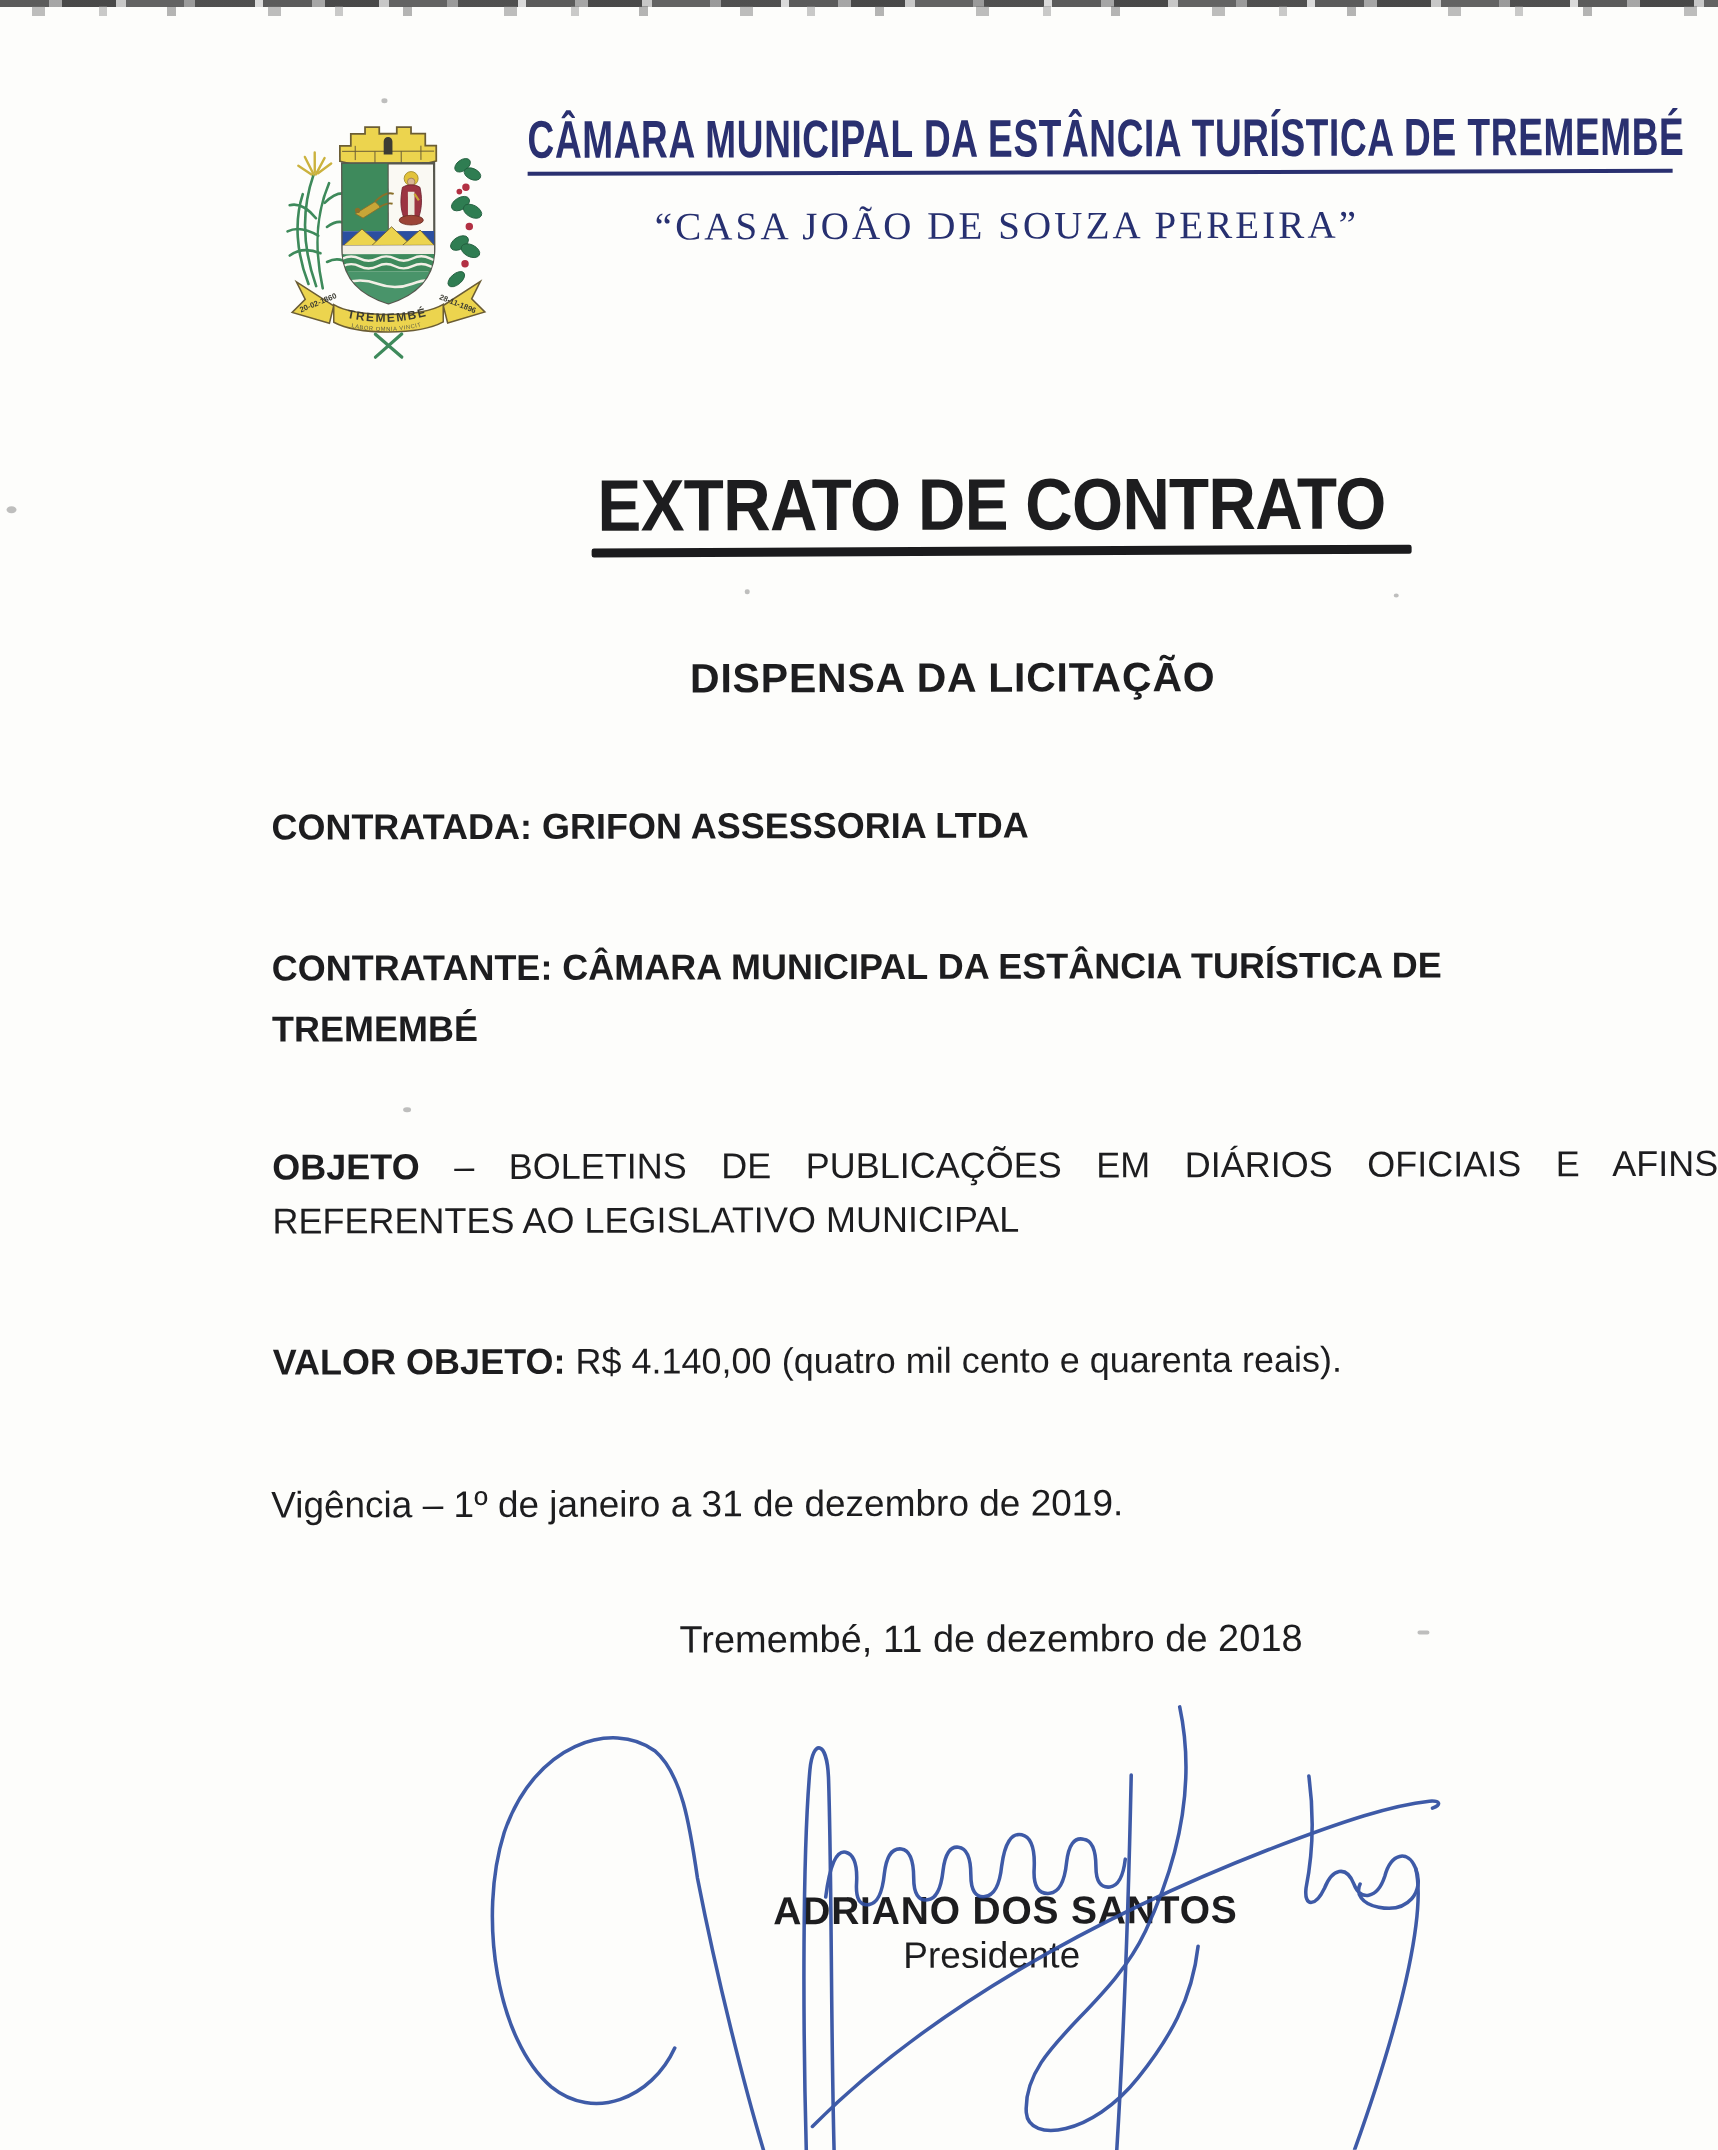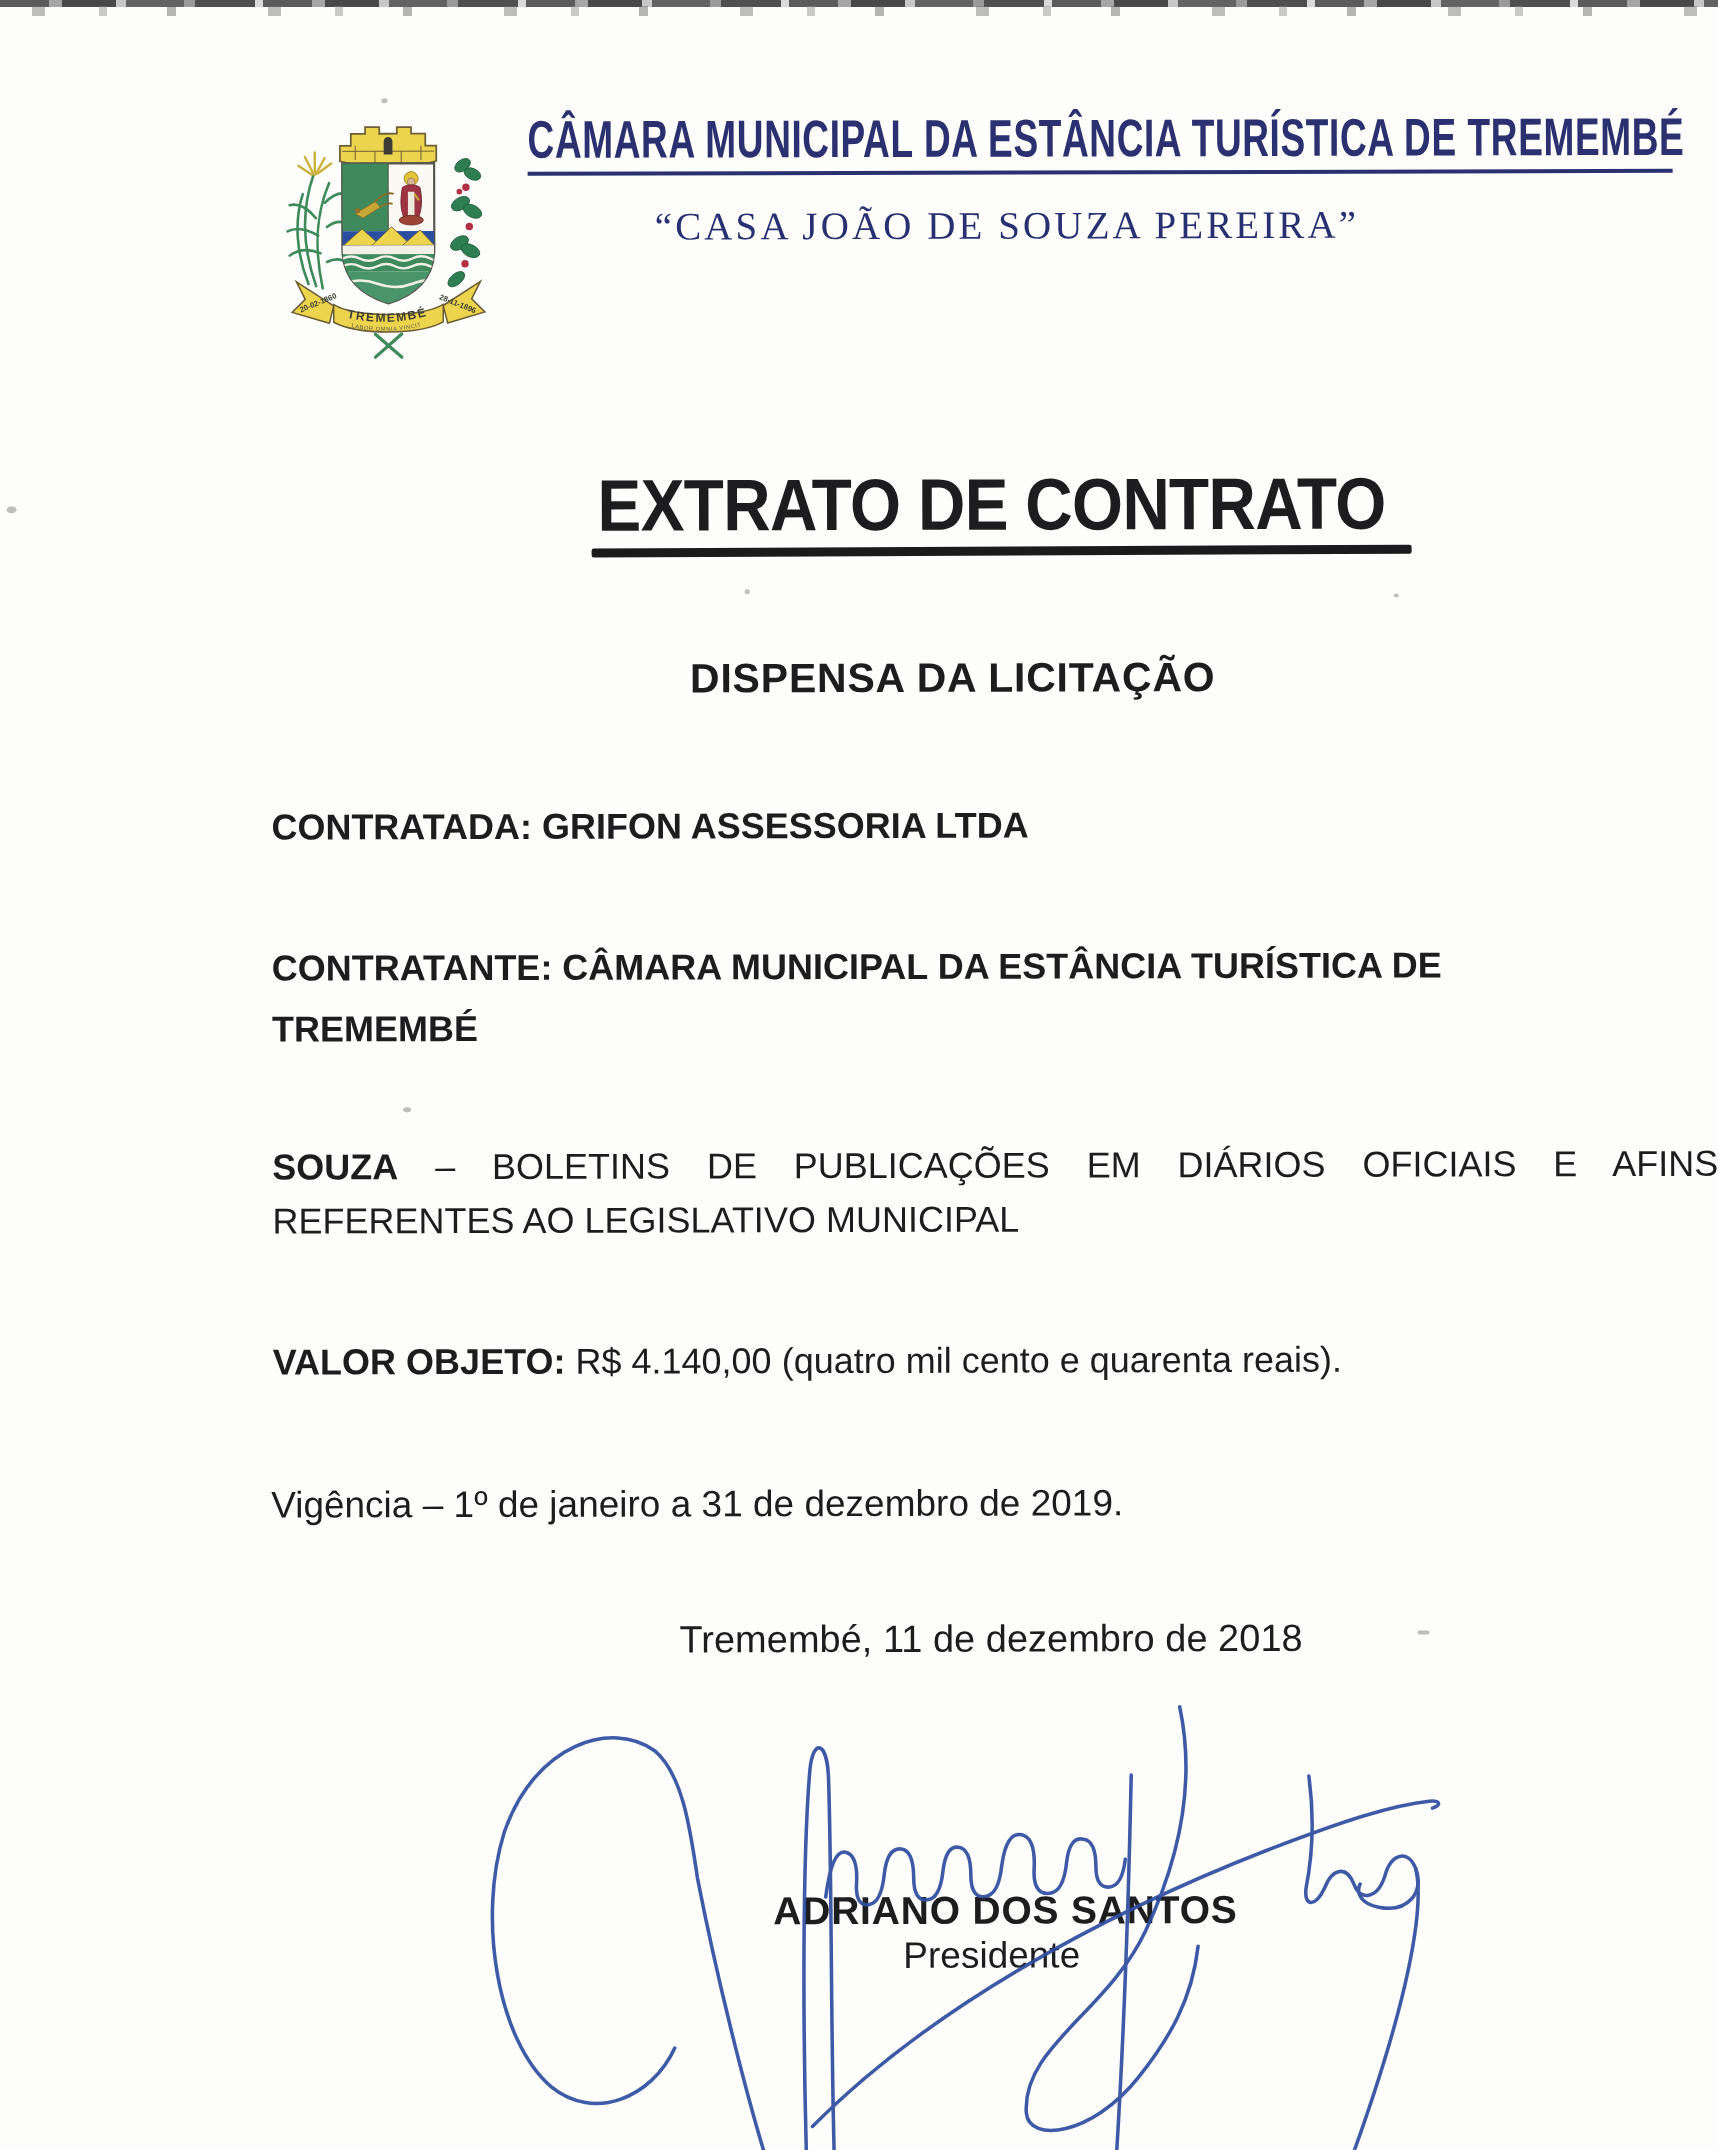--- a/index.html
+++ b/index.html
@@ -172,21 +172,21 @@
     </div>
     <div class="title-underline" style="left:593px;top:547px;width:820px;"></div>
     <div class="line doc-subtitle" style="left:691px;top:654px;">DISPENSA DA LICITAÇÃO</div>
 
     <div class="line body-line b" style="left:272px;top:805px;">CONTRATADA: GRIFON ASSESSORIA LTDA</div>
 
     <div class="line body-line b" style="left:272px;top:946px;">CONTRATANTE: CÂMARA MUNICIPAL DA ESTÂNCIA TURÍSTICA DE</div>
     <div class="line body-line b" style="left:272px;top:1007px;">TREMEMBÉ</div>
 
     <div class="line body-line just" style="left:272px;top:1145px;width:1446px;">
-      <span class="b">SOUZA</span><span> – BOLETINS DE PUBLICAÇÕES EM DIÁRIOS OFICIAIS E AFINS</span>
+      <span class="b">OBJETO</span><span> – BOLETINS DE PUBLICAÇÕES EM DIÁRIOS OFICIAIS E AFINS</span>
     </div>
     <div class="line body-line" style="left:272px;top:1199px;">REFERENTES AO LEGISLATIVO MUNICIPAL</div>
 
     <div class="line body-line" style="left:272px;top:1340px;">
       <span class="b">VALOR OBJETO:</span><span> R$ 4.140,00 (quatro mil cento e quarenta reais).</span>
     </div>
 
     <div class="line" style="left:270px;top:1482px;font-size:37px;">Vigência –  1º de janeiro a 31 de dezembro de 2019.</div>
 
     <div class="line date-line" style="left:678px;top:1617px;">Tremembé, 11 de dezembro de 2018</div>

